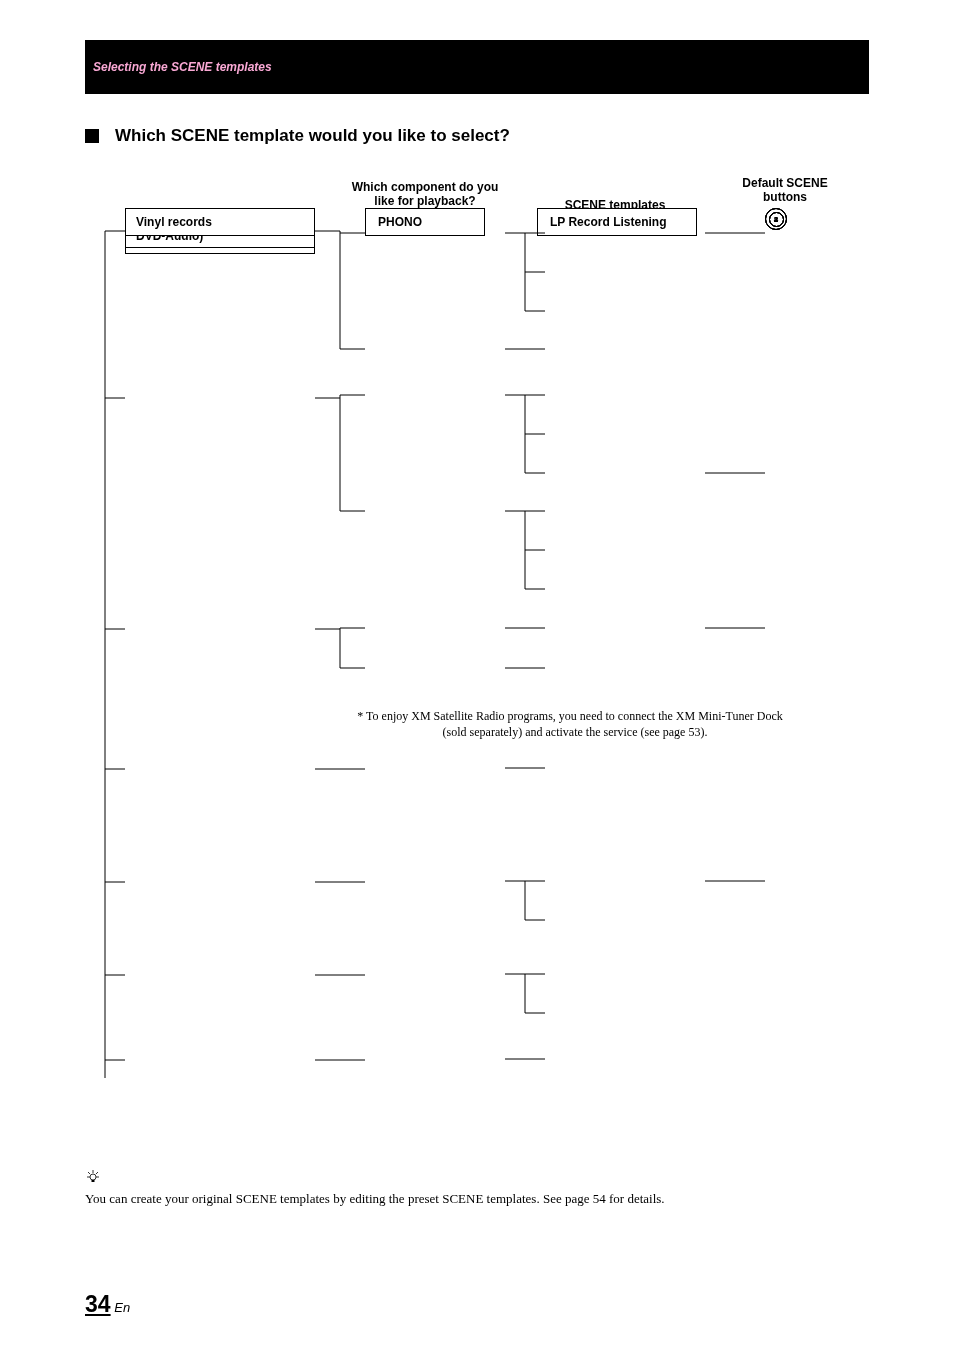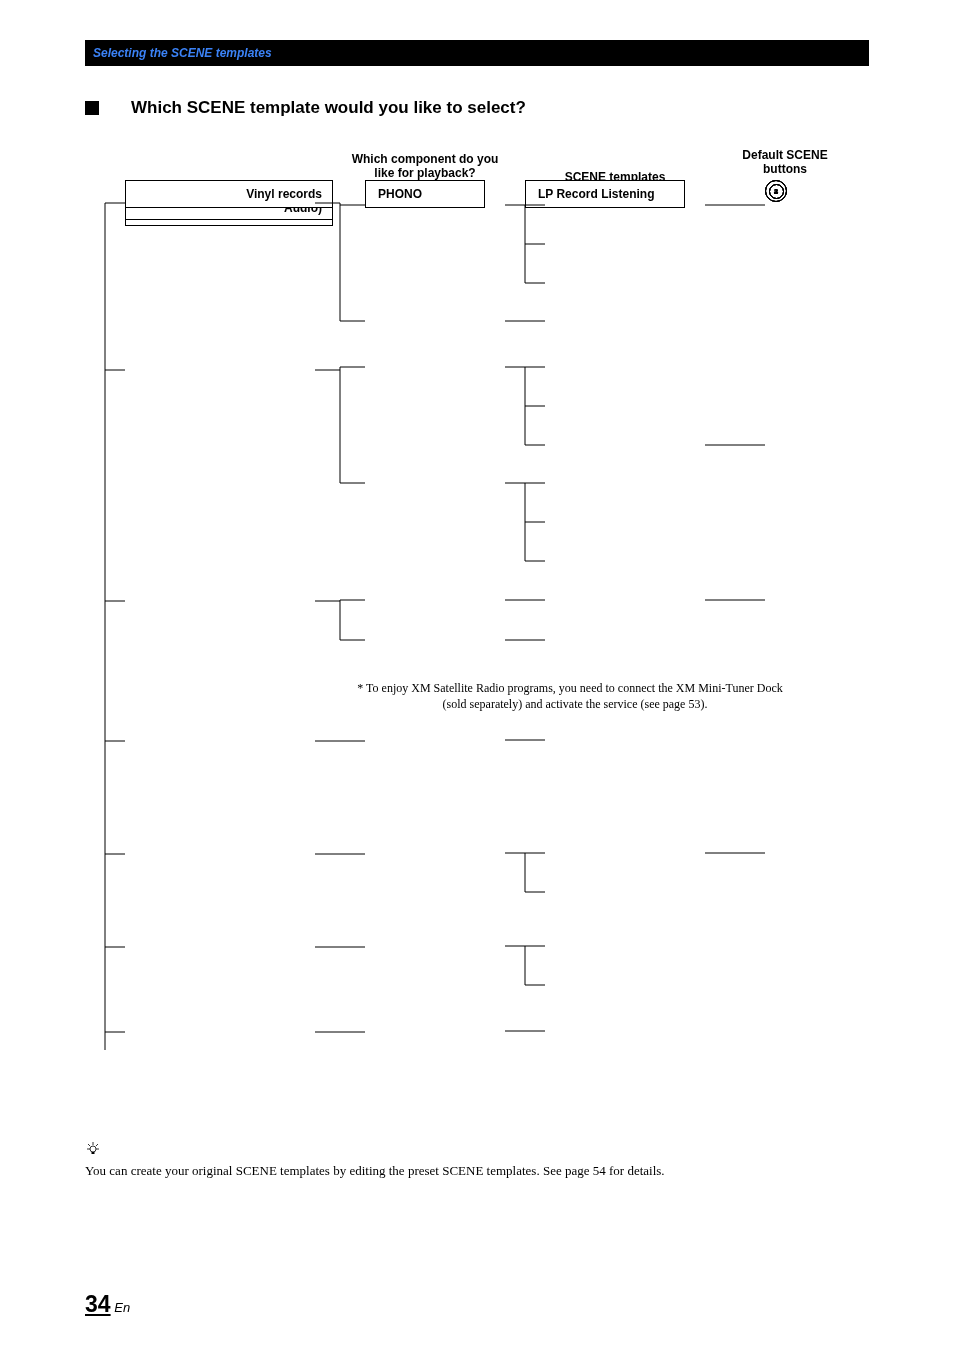--- a/index.html
+++ b/index.html
@@ -7,31 +7,31 @@
     font-family: Arial, Helvetica, sans-serif;
     background: #fff;
     color: #000;
     width: 954px;
     height: 1348px;
     position: relative;
     padding: 40px 85px 30px 85px;
   }
   .header-bar {
     background: #000;
-    color: #3b82f6;
+    color: #f9a8d4;
     font-style: italic;
     font-weight: bold;
     font-size: 12px;
-    padding: 6px 8px;
+    padding: 20px 8px;
     margin-bottom: 14px;
   }
   .section-heading {
     display: flex;
     align-items: center;
-    gap: 32px;
+    gap: 16px;
     margin-bottom: 20px;
     margin-top: 32px;
   }
   .sq { width: 14px; height: 14px; background: #000; }
   .section-heading h2 { font-size: 17px; font-weight: bold; }
   .col-heads { position: relative; height: 42px; font-size: 12px; font-weight: bold; text-align: center; }
   .col-heads div { position: absolute; line-height: 1.2; }
   .ch1 { left: 40px; width: 190px; top: 0; }
   .ch2 { left: 260px; width: 160px; top: 14px; }
   .ch3 { left: 455px; width: 150px; top: 32px; }
@@ -40,23 +40,23 @@
   .flow { position: relative; width: 790px; }
   .flow svg { position: absolute; top: 0; left: 0; pointer-events: none; }
   .cell {
     position: absolute;
     border: 1px solid #000;
     font-size: 12px;
     font-weight: bold;
     padding: 6px 10px;
     background: #fff;
   }
-  .src { left: 40px; width: 208px; text-align: right; }
+  .src { left: 40px; width: 190px; }
   .comp { left: 280px; width: 120px; text-align:left; padding-left:12px; }
-  .tmpl { left: 440px; width: 160px; text-align:left; padding-left:12px; }
+  .tmpl { left: 452px; width: 160px; text-align:left; padding-left:12px; }
   .btn-circle {
     position: absolute;
     left: 680px;
     width: 22px; height: 22px;
     border: 1px solid #000;
     border-radius: 50%;
     display: flex; align-items: center; justify-content: center;
   }
   .btn-circle .inner {
     width: 15px; height: 15px;

